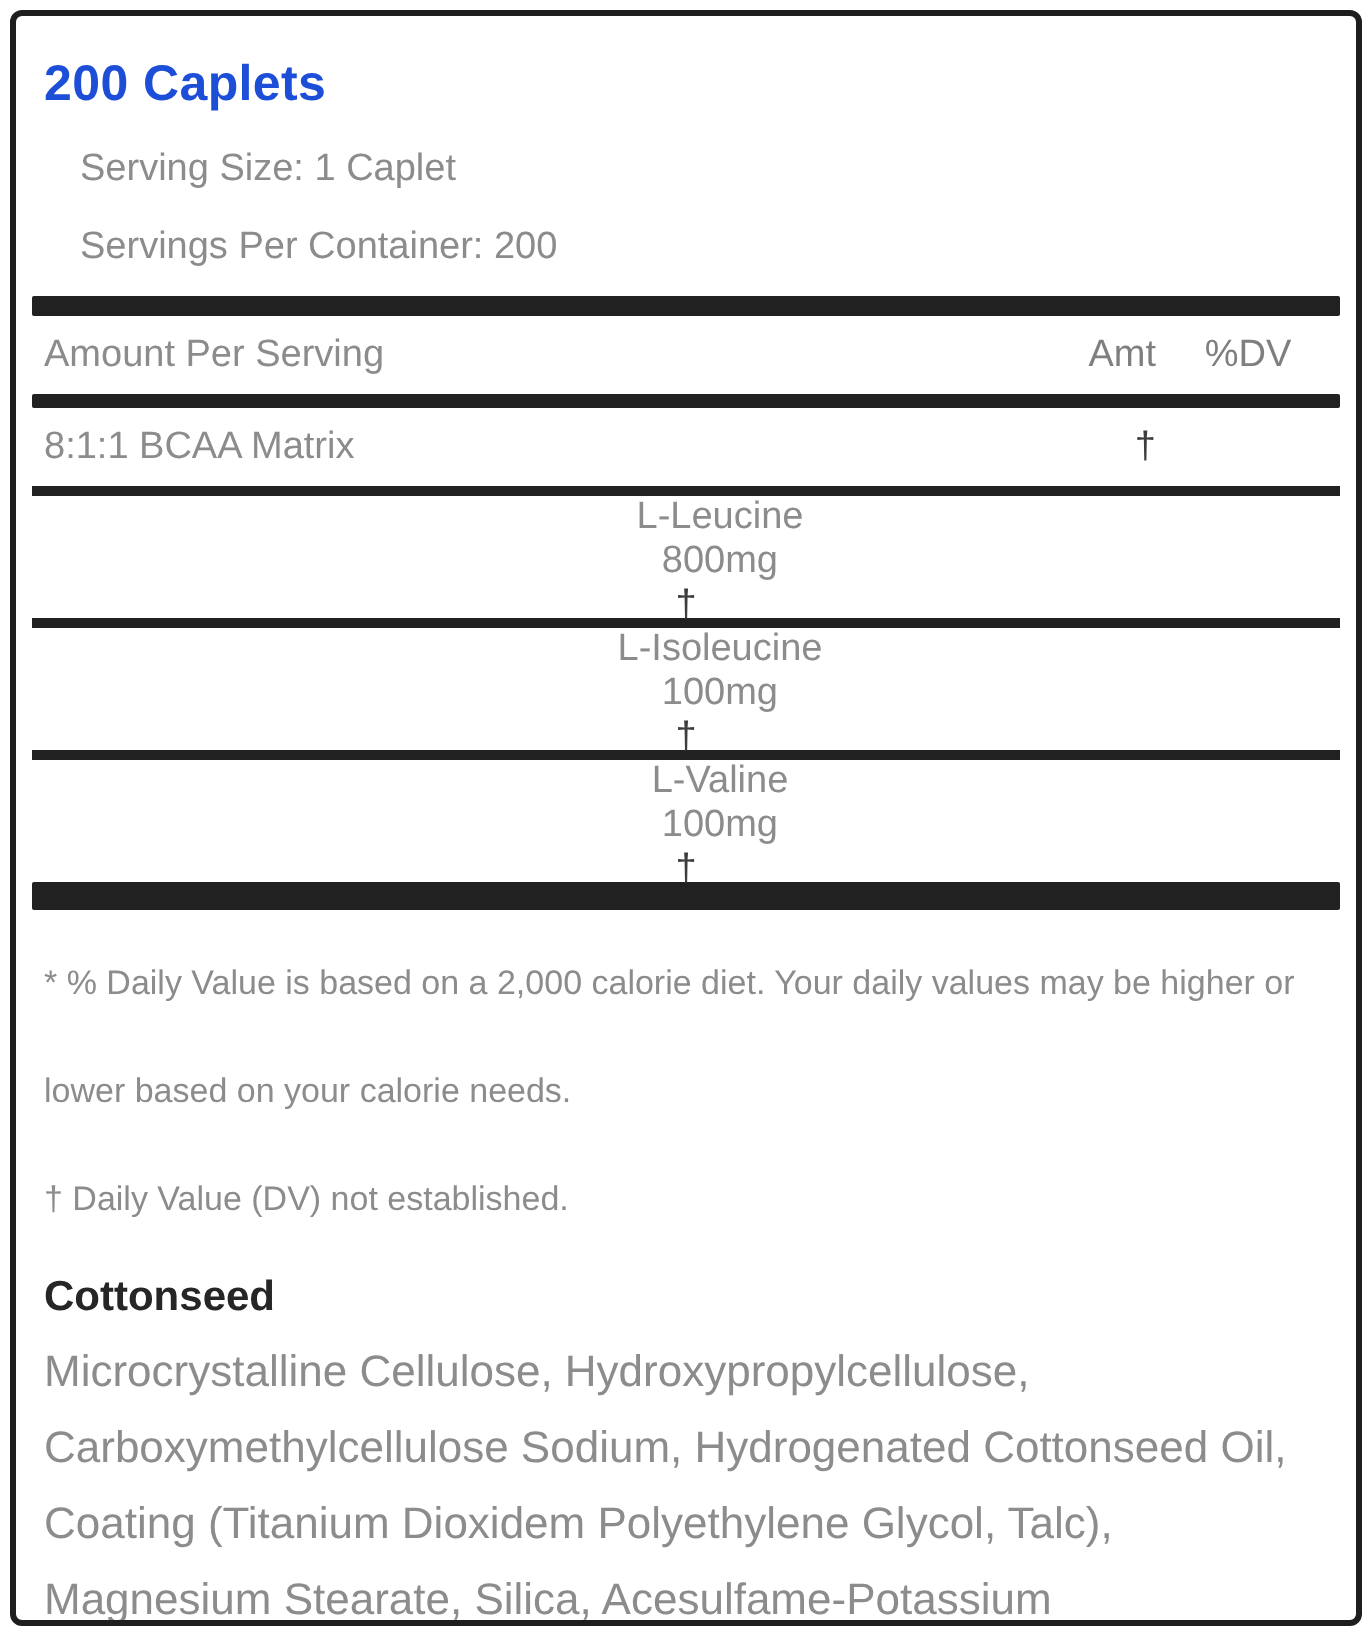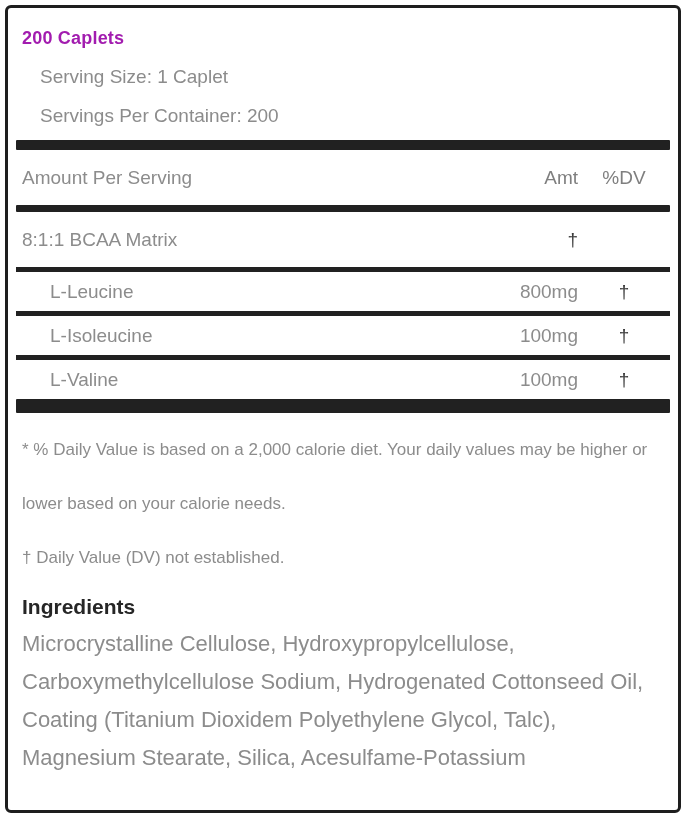--- a/index.html
+++ b/index.html
@@ -18,23 +18,23 @@
   .panel {
     position: absolute;
     top: 5px; left: 5px; right: 5px; bottom: 5px;
     border: 3px solid #1e1e1e;
     border-radius: 6px;
     box-sizing: border-box;
     padding: 14px 8px 10px 8px;
     overflow: hidden;
   }
   .title {
-    font-size: 18px;
+    font-size: 25px;
     font-weight: bold;
-    color: #a21caf;
+    color: #1d4ed8;
     margin: 6px 0 0 6px;
     letter-spacing: 0.2px;
   }
   .gray-line {
     font-size: 19px;
     color: #8c8c8c;
     margin: 17px 0 0 24px;
   }
   .bar {
     background: #212121;
@@ -42,32 +42,32 @@
     border-radius: 1px;
   }
   .bar-lg  { height: 10px; margin-top: 13px; }
   .bar-md  { height: 7px; }
   .bar-xl  { height: 14px; }
   .sep     { height: 5px; background: #212121; width: 100%; }
 
   .trow {
     display: flex;
     align-items: center;
-    height: 55px;
+    height: 39px;
     font-size: 19px;
     color: #8c8c8c;
   }
   .trow .tname { flex: 1; padding-left: 6px; }
   .trow.indent .tname { padding-left: 34px; }
   .trow .tamt  { width: 92px; text-align: right; }
   .trow .tdv   { width: 92px; text-align: center; }
   .dagger-dark { color: #3d3d3d; }
   .hdr .tamt   { color: #7f7f7f; }
   .hdr .tdv    { color: #7f7f7f; }
-  .row-tall { height: 39px; }
+  .row-tall { height: 61px; flex-direction: column; }
 
   .footnote {
     font-size: 17px;
     color: #8c8c8c;
     line-height: 54px;
     margin: 10px 0 0 6px;
   }
   .footnote.second { margin-top: 0; }
   .ing-heading {
     font-size: 21px;
@@ -130,17 +130,17 @@
       <span class="tname">L-Valine</span>
       <span class="tamt">100mg</span>
       <span class="tdv dagger-dark">†</span>
     </div>
 
     <div class="bar bar-xl"></div>
 
     <p class="footnote">* % Daily Value is based on a 2,000 calorie diet. Your daily values may be higher or lower based on your calorie needs.</p>
     <p class="footnote second">† Daily Value (DV) not established.</p>
 
-    <div class="ing-heading">Ingredients</div>
+    <div class="ing-heading">Cottonseed</div>
     <p class="ing-text">Microcrystalline Cellulose, Hydroxypropylcellulose, Carboxymethylcellulose Sodium, Hydrogenated Cottonseed Oil, Coating (Titanium Dioxidem Polyethylene Glycol, Talc), Magnesium Stearate, Silica, Acesulfame-Potassium</p>
 
   </div>
 </div>
 
 </body></html>

